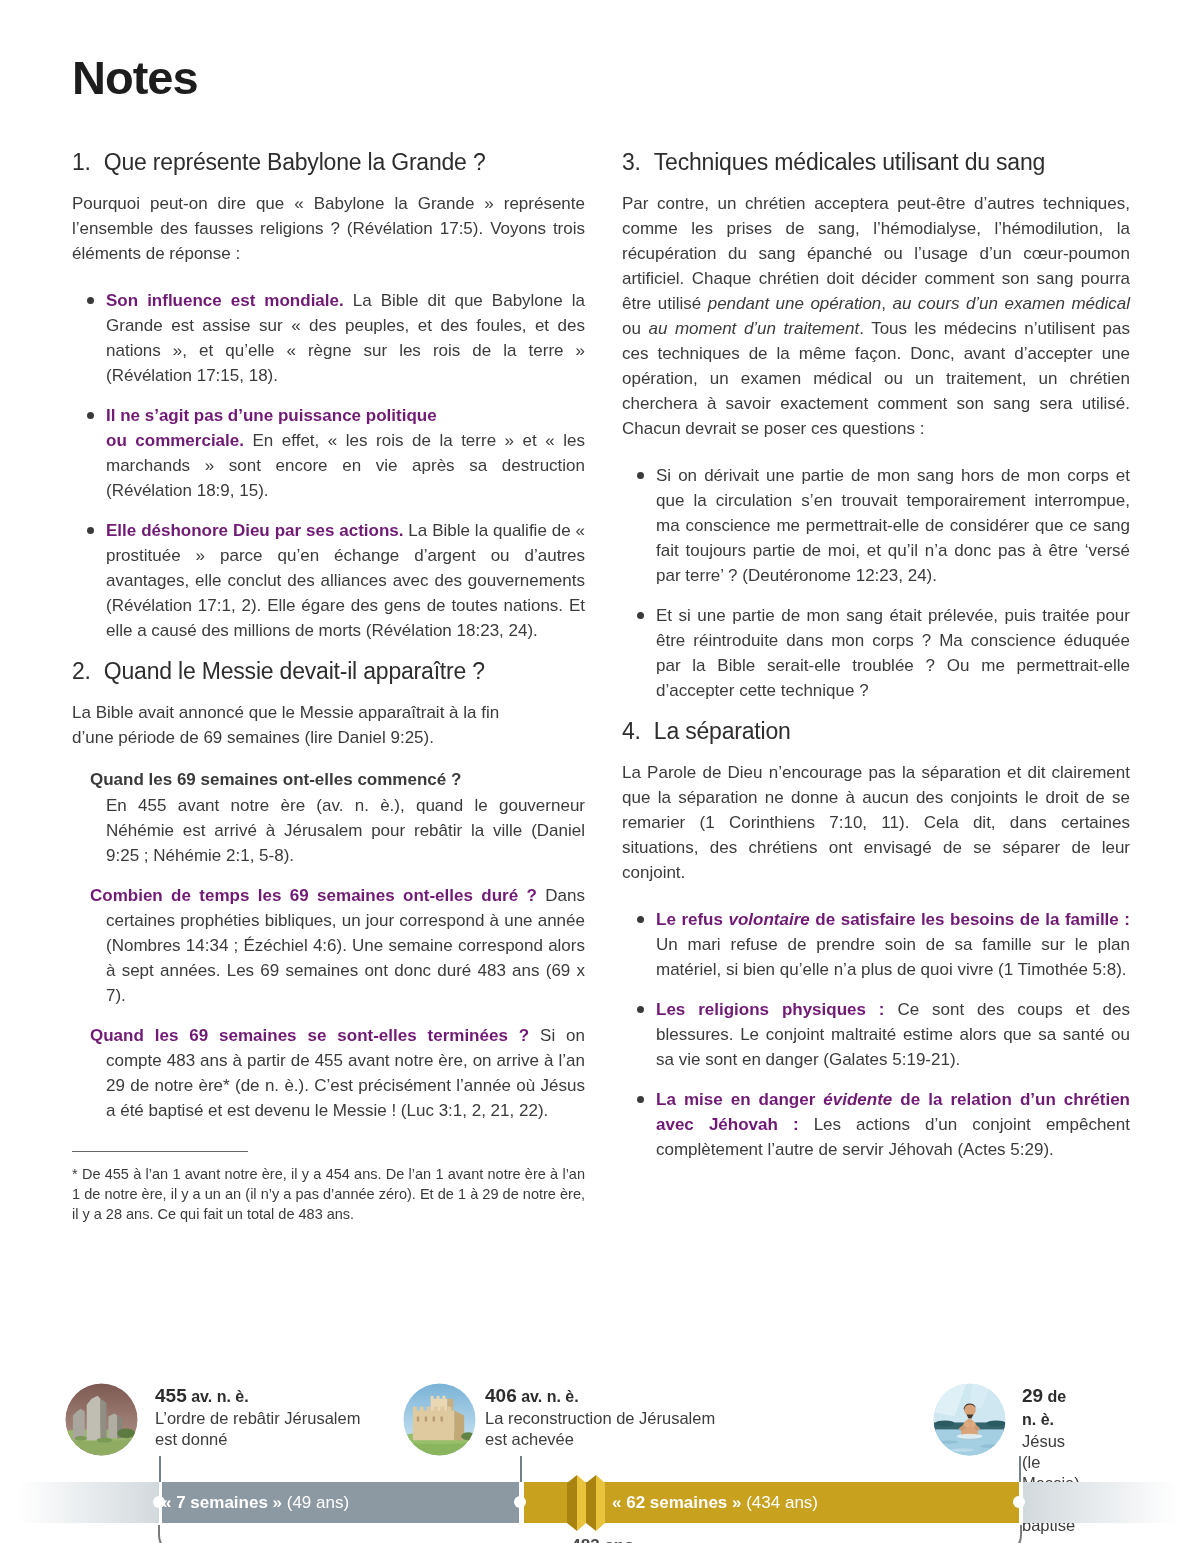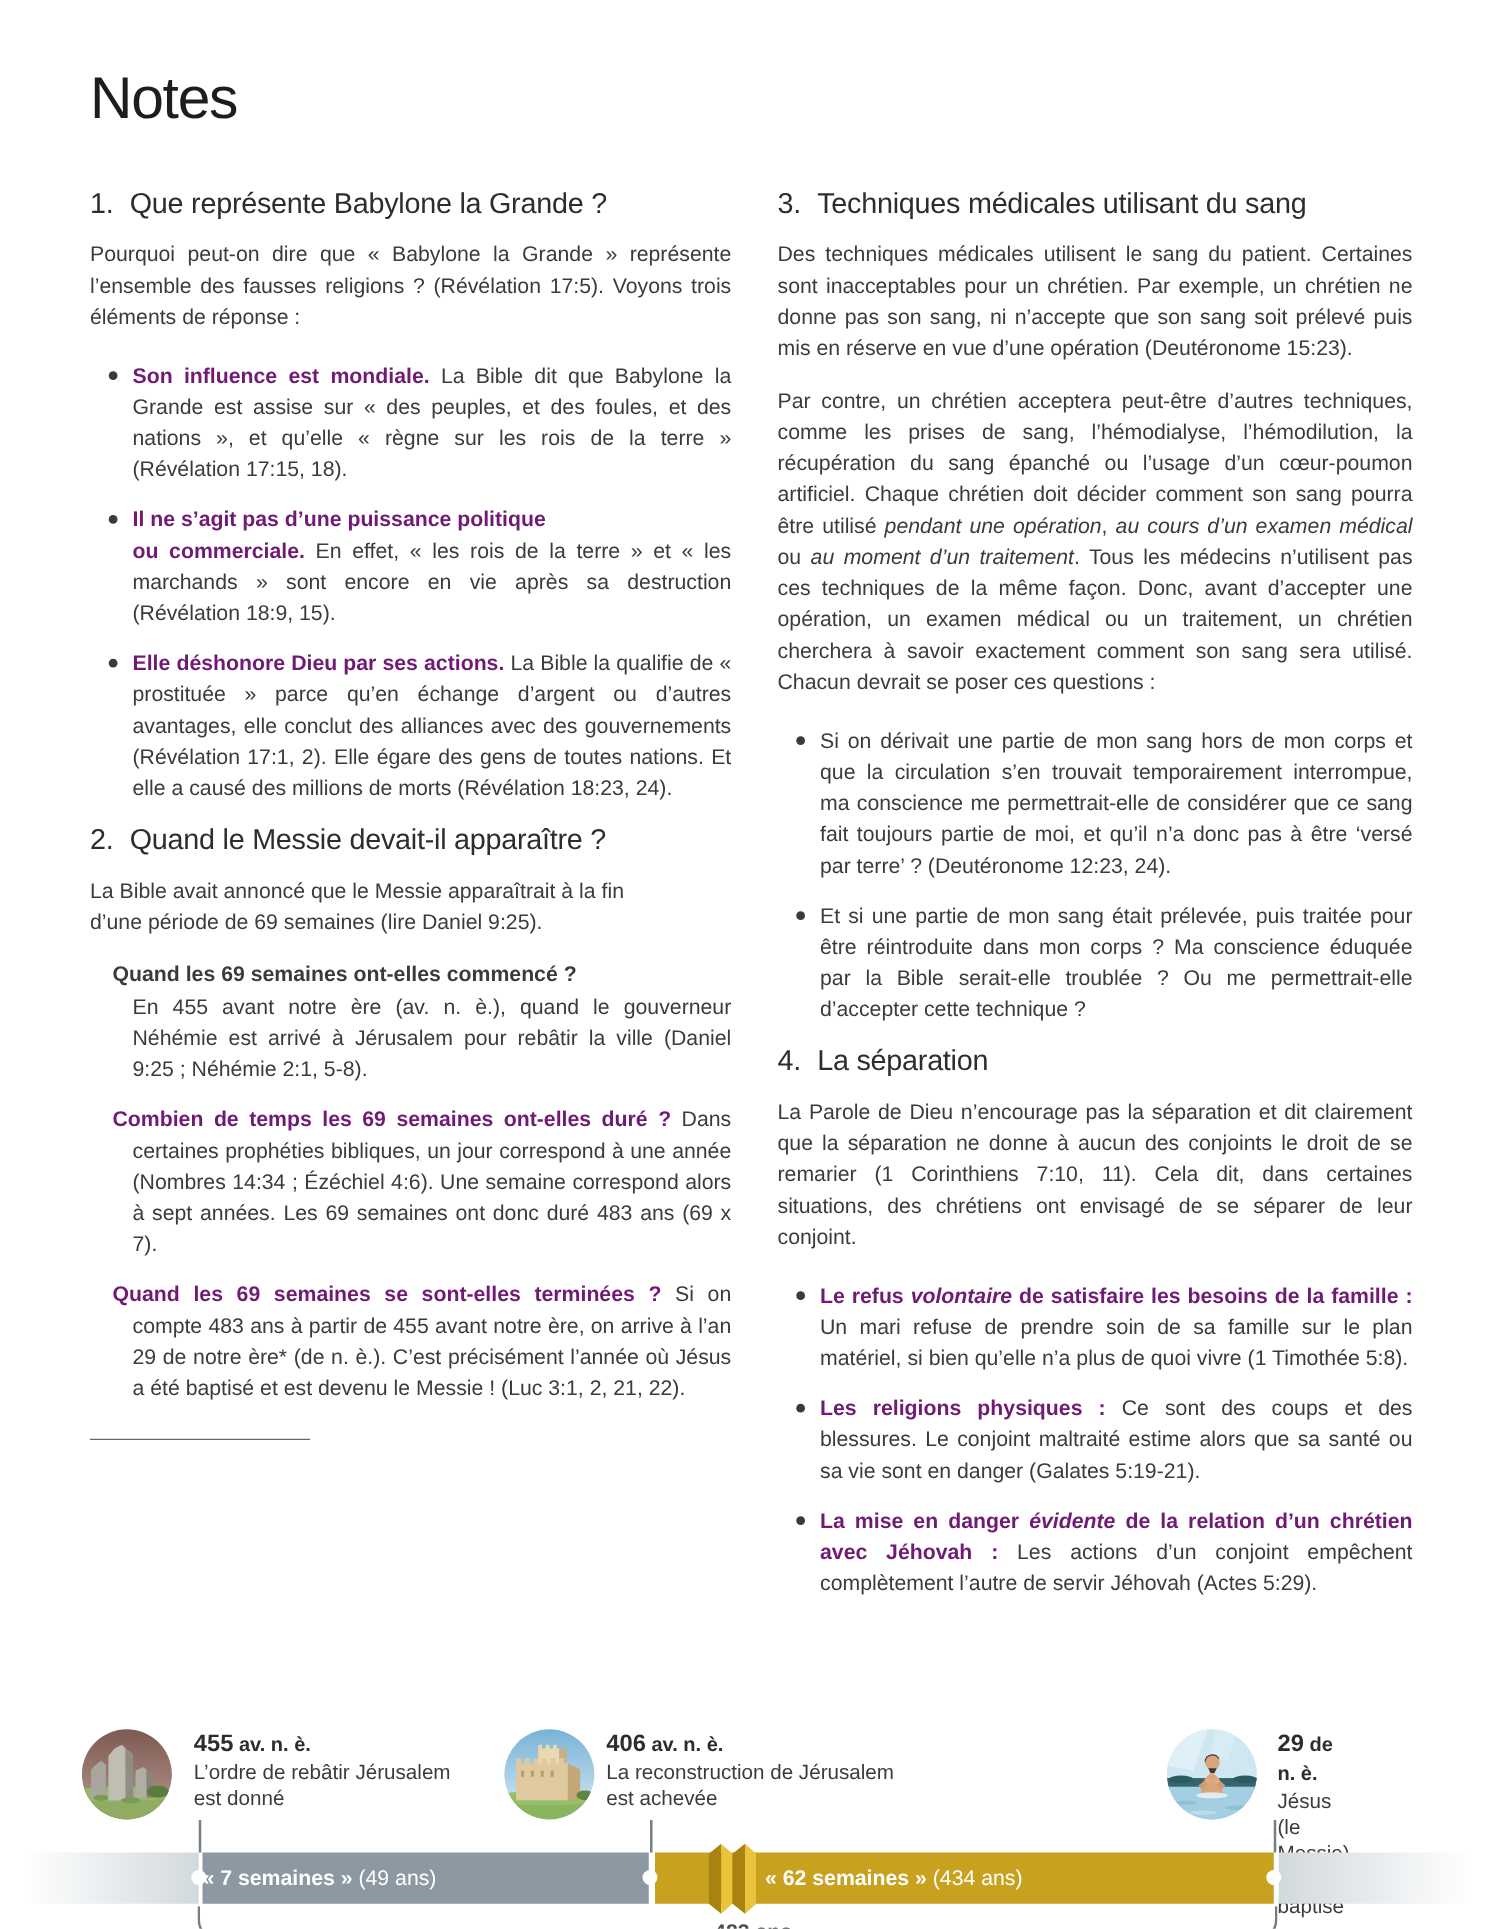--- a/index.html
+++ b/index.html
@@ -2,21 +2,21 @@
 <html lang="fr"><head>
 <meta charset="utf-8">
 <style>
   html,body{margin:0;padding:0;}
   body{
     width:1200px;height:1543px;position:relative;background:#ffffff;
     font-family:"Liberation Sans","DejaVu Sans",sans-serif;
     color:#3b3b3b;-webkit-font-smoothing:antialiased;overflow:hidden;
   }
   .page{padding:50px 64px 0 72px;}
-  h1{font-size:47px;font-weight:normal;color:#1d1d1d;margin:0 0 44px 0;letter-spacing:-1px;}
+  h1{font-size:47px;font-weight:bold;color:#1d1d1d;margin:0 0 44px 0;letter-spacing:-1px;}
   .columns{display:flex;gap:37px;}
   .col{width:513px;}
   .col.right{width:508px;}
   h2{font-size:23px;font-weight:normal;color:#2d2d2d;margin:30px 0 15px 0;letter-spacing:-0.2px;}
   h2 .hnum{margin-right:13px;}
   section > h2:first-child{margin-top:0;}
   p{font-size:17px;line-height:25px;margin:0 0 17px 0;}
   .just{text-align:justify;}
   .bullets{margin:22px 0 6px 0;}
   .bullet{position:relative;padding-left:34px;margin-bottom:15px;}
@@ -86,26 +86,26 @@
         <p><span>La Bible avait annoncé que le Messie apparaîtrait à la fin</span><br><span>d’une période de 69 semaines (lire Daniel 9:25).</span></p>
         <div class="qa">
           <p class="qa-head">Quand les 69 semaines ont-elles commencé ?</p>
           <p class="qa-body">En 455 avant notre ère (av. n. è.), quand le gouverneur Néhémie est arrivé à Jérusalem pour rebâtir la ville (Daniel 9:25 ; Néhémie 2:1, 5-8).</p>
         </div>
         <p class="qa-runin"><strong>Combien de temps les 69 semaines ont-elles duré ?</strong><span> Dans certaines prophéties bibliques, un jour correspond à une année (Nombres 14:34 ; Ézéchiel 4:6). Une semaine correspond alors à sept années. Les 69 semaines ont donc duré 483 ans (69 x 7).</span></p>
         <p class="qa-runin"><strong>Quand les 69 semaines se sont-elles terminées ?</strong><span> Si on compte 483 ans à partir de 455 avant notre ère, on arrive à l’an 29 de notre ère* (de n. è.). C’est précisément l’année où Jésus a été baptisé et est devenu le Messie ! (Luc 3:1, 2, 21, 22).</span></p>
       </section>
 
       <div class="fnrule"></div>
+      <p class="footnote">* De 455 à l’an 1 avant notre ère, il y a 454 ans. De l’an 1 avant notre ère à l’an 1 de notre ère, il y a un an (il n’y a pas d’année zéro). Et de 1 à 29 de notre ère, il y a 28 ans. Ce qui fait un total de 483 ans.</p>
     </div>
 
     <div class="col right">
       <section>
         <h2><span class="hnum">3.</span><span>Techniques médicales utilisant du sang</span></h2>
-        <p class="just">Des techniques médicales utilisent le sang du patient. Certaines sont inacceptables pour un chrétien. Par exemple, un chrétien ne donne pas son sang, ni n’accepte que son sang soit prélevé puis mis en réserve en vue d’une opération (Deutéronome 15:23).</p>
         <p class="just"><span>Par contre, un chrétien acceptera peut-être d’autres techniques, comme les prises de sang, l’hémodialyse, l’hémodilution, la récupération du sang épanché ou l’usage d’un cœur-poumon artificiel. Chaque chrétien doit décider comment son sang pourra être utilisé </span><i>pendant une opération</i><span>, </span><i>au cours d’un examen médical</i><span> ou </span><i>au moment d’un traitement</i><span>. Tous les médecins n’utilisent pas ces techniques de la même façon. Donc, avant d’accepter une opération, un examen médical ou un traitement, un chrétien cherchera à savoir exactement comment son sang sera utilisé. Chacun devrait se poser ces questions :</span></p>
         <div class="bullets">
           <div class="bullet">
             <span class="bdot"></span>
             <p class="just">Si on dérivait une partie de mon sang hors de mon corps et que la circulation s’en trouvait temporairement interrompue, ma conscience me permettrait-elle de considérer que ce sang fait toujours partie de moi, et qu’il n’a donc pas à être ‘versé par terre’ ? (Deutéronome 12:23, 24).</p>
           </div>
           <div class="bullet">
             <span class="bdot"></span>
             <p class="just">Et si une partie de mon sang était prélevée, puis traitée pour être réintroduite dans mon corps ? Ma conscience éduquée par la Bible serait-elle troublée ? Ou me permettrait-elle d’accepter cette technique ?</p>
           </div>

